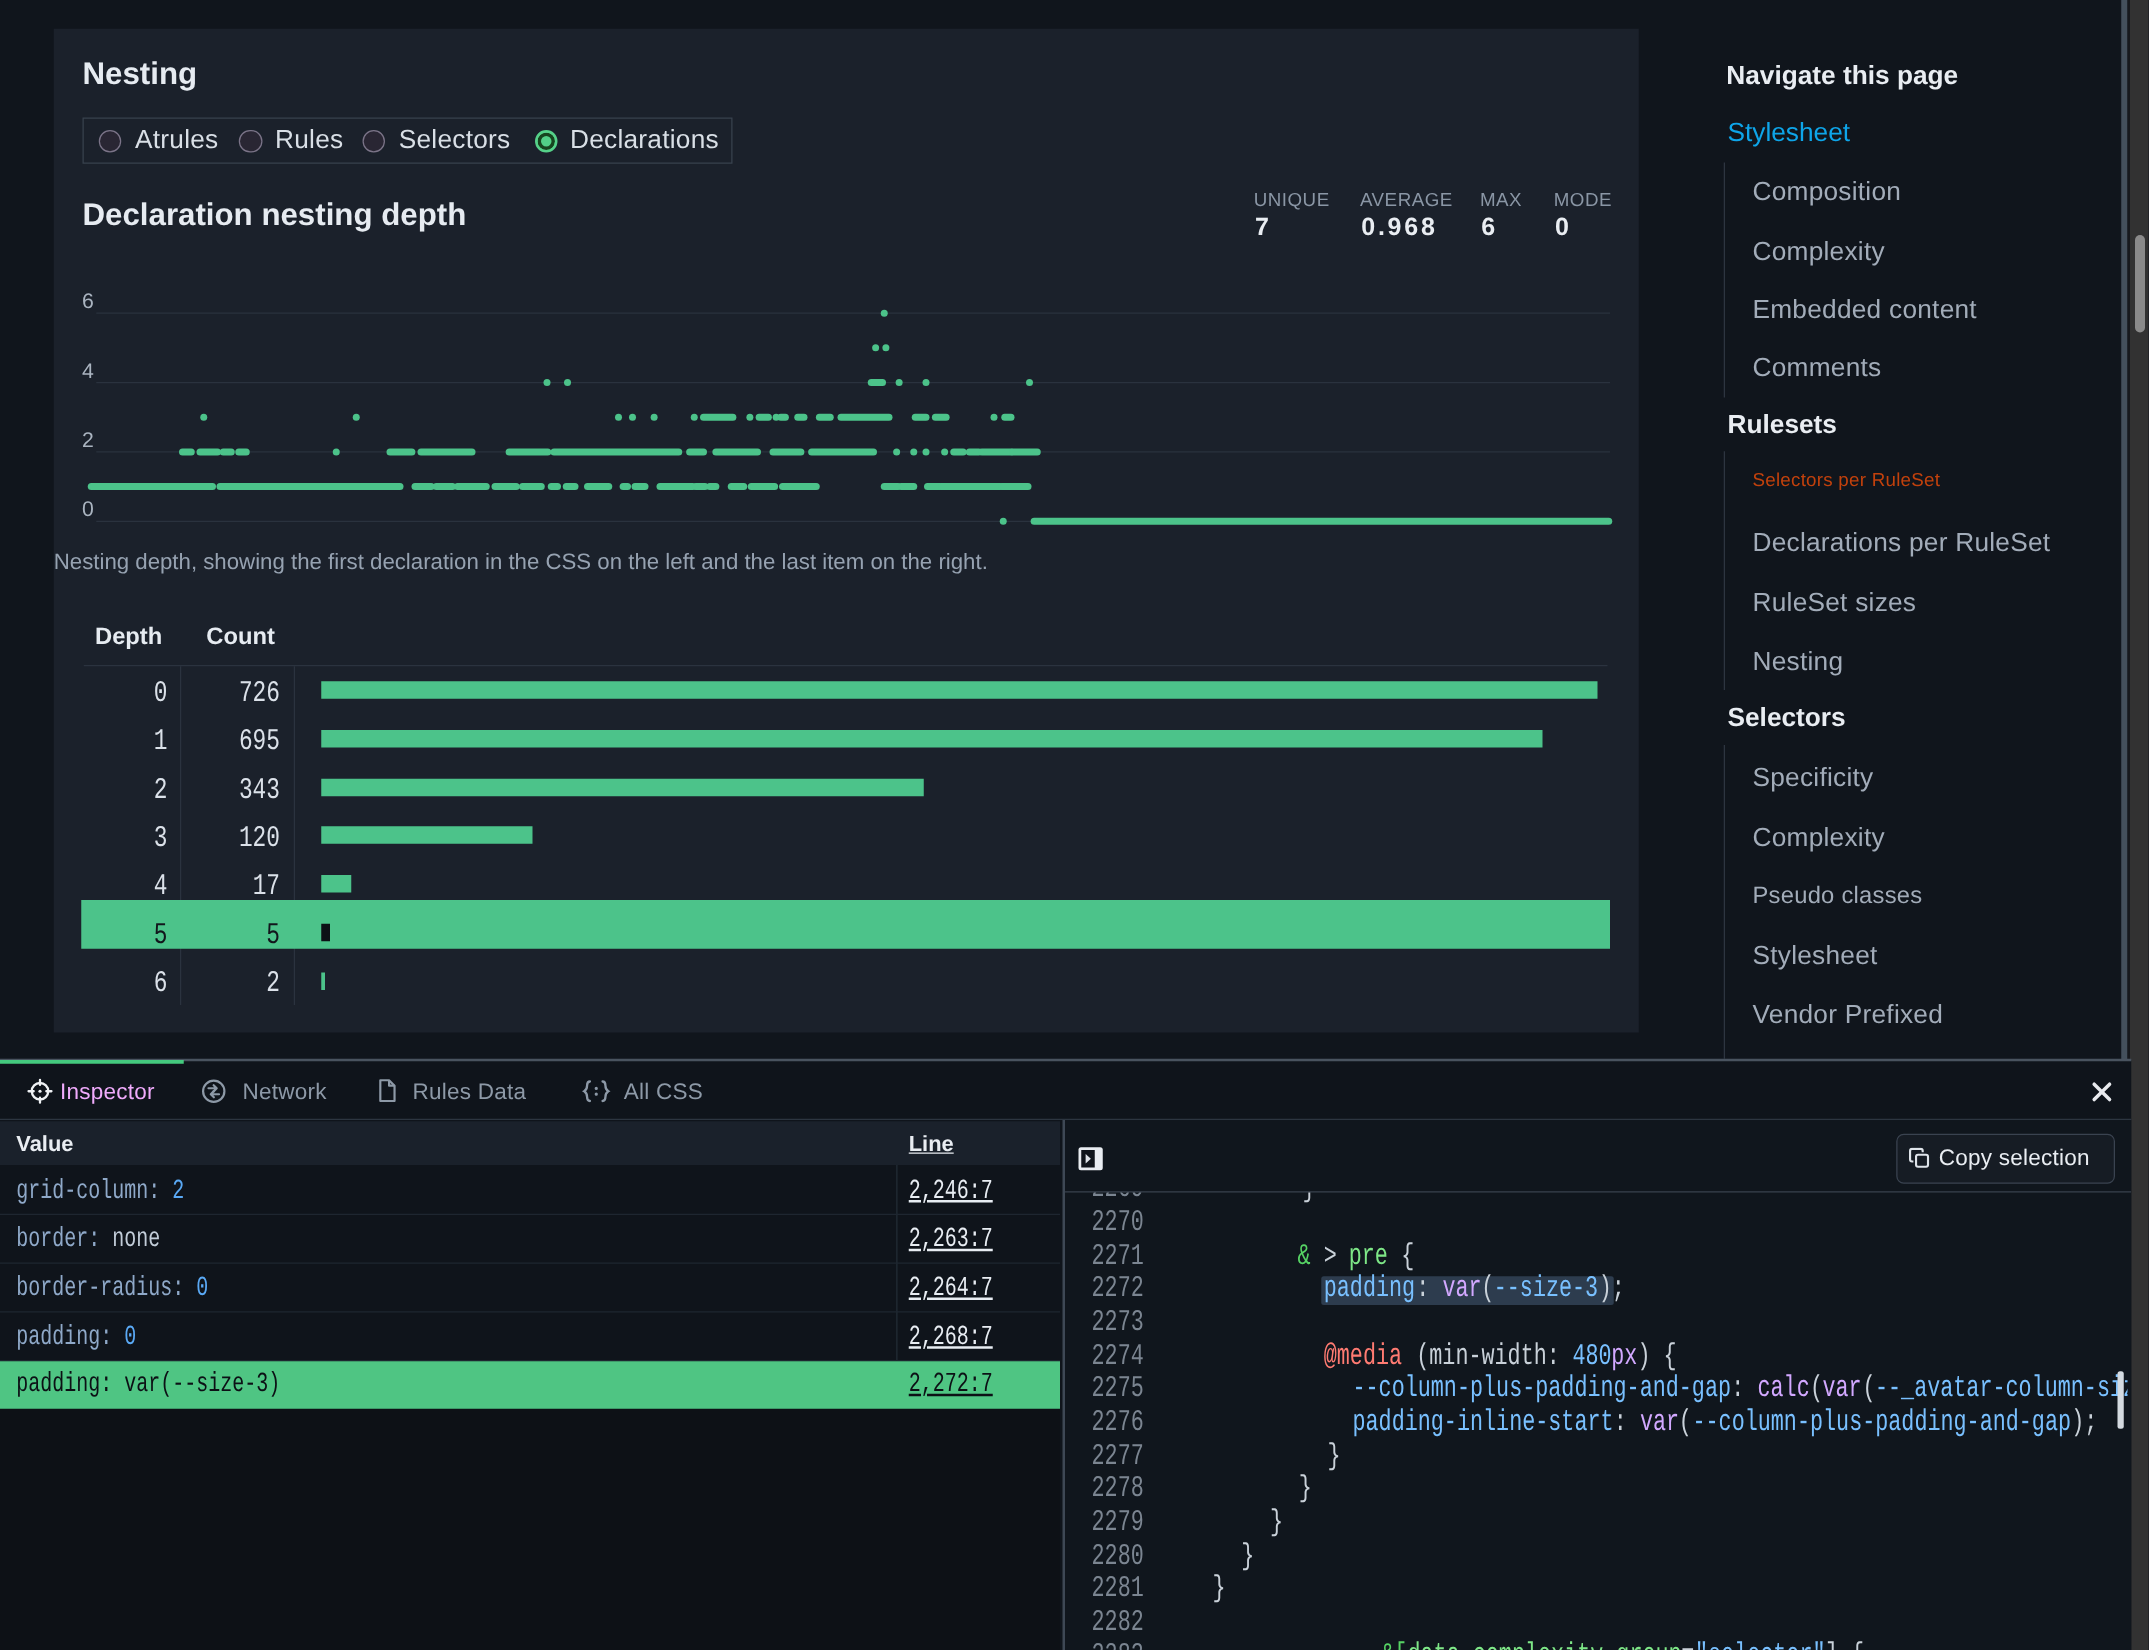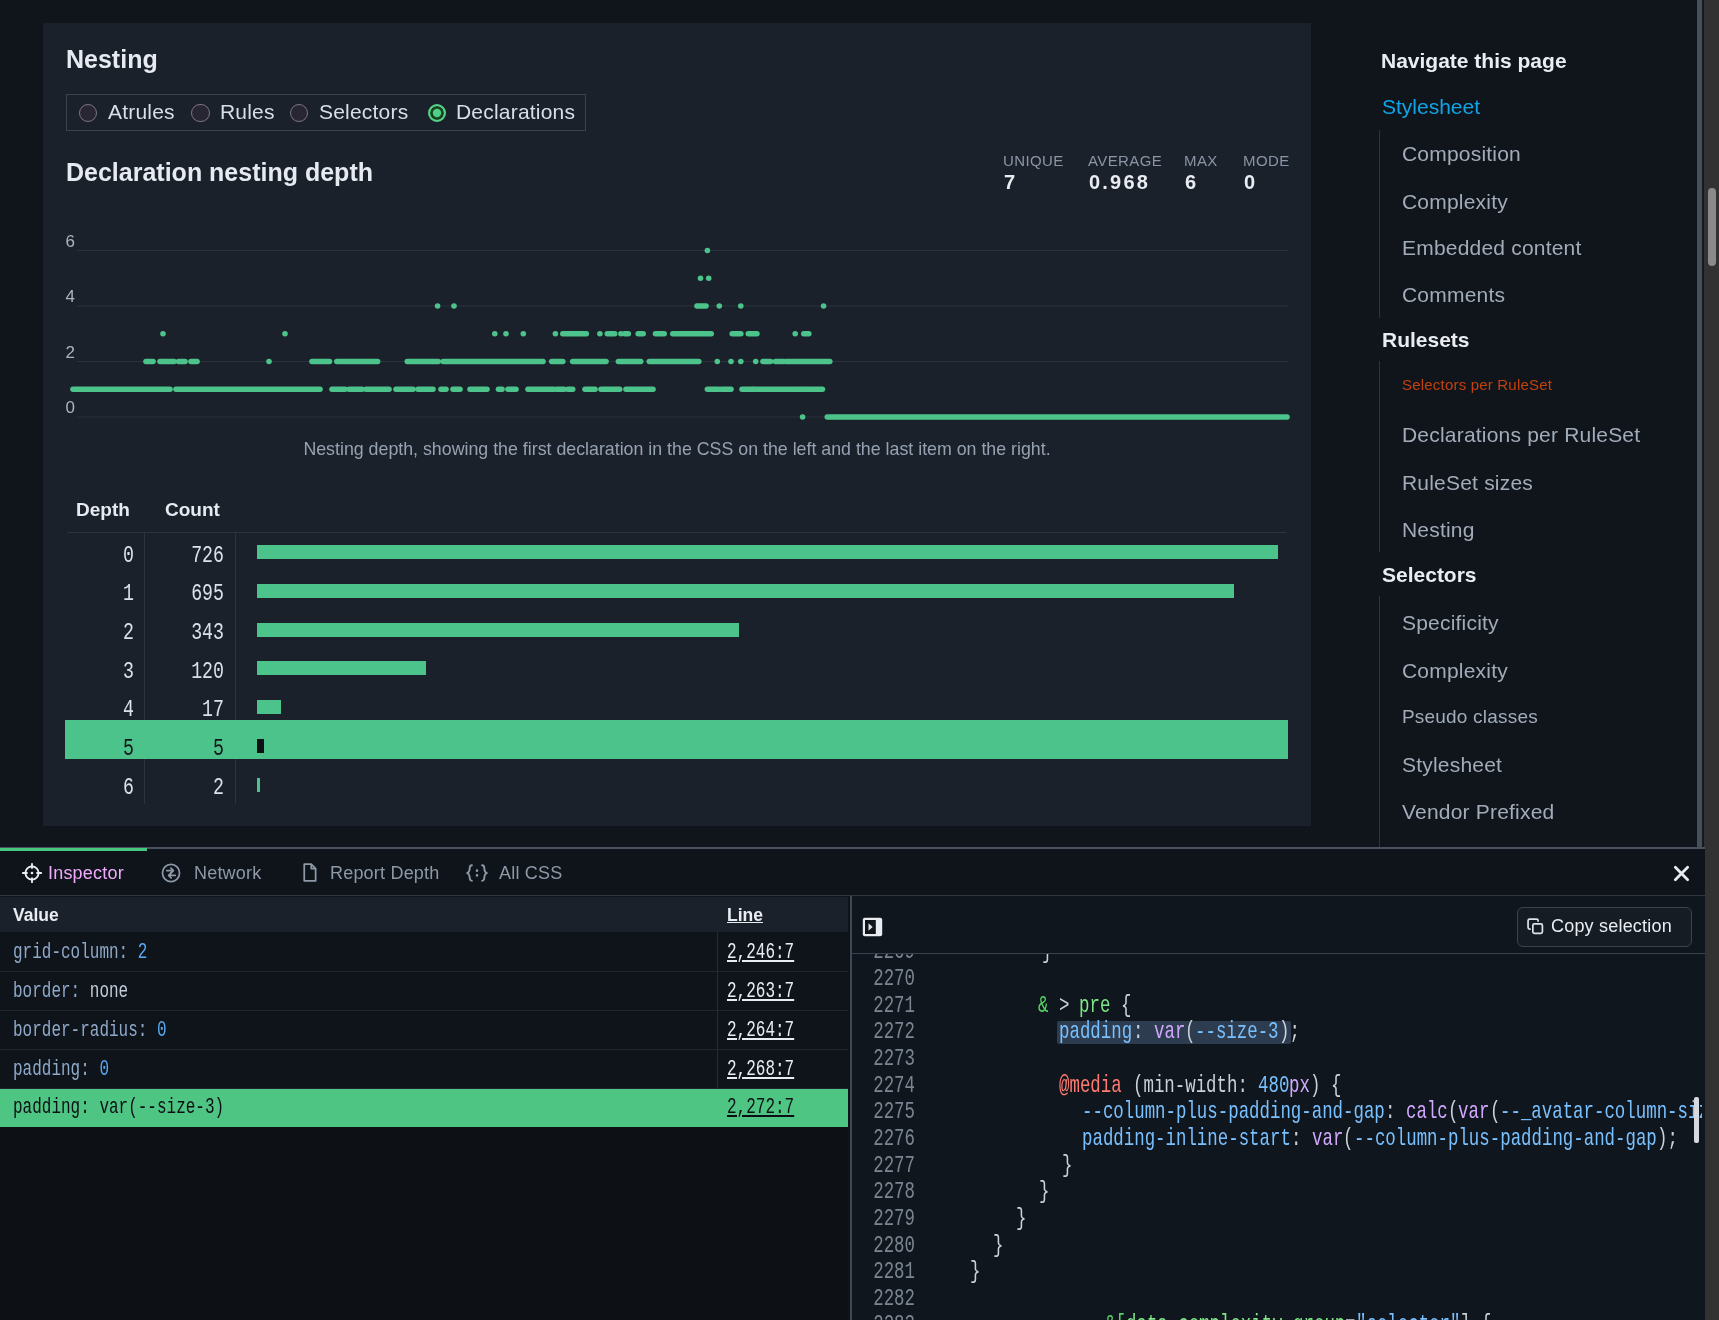--- a/index.html
+++ b/index.html
@@ -105,21 +105,21 @@
       <line x1="654.0" y1="81.00" x2="663.0" y2="81.00" stroke="#4cc38a" stroke-width="5.6" stroke-linecap="round"></line>
       <circle cx="676.3" cy="81.00" r="2.8" fill="#4cc38a"></circle>
       <circle cx="697.8" cy="81.00" r="2.8" fill="#4cc38a"></circle>
       <circle cx="780.6" cy="81.00" r="2.8" fill="#4cc38a"></circle>
       <circle cx="657.5" cy="53.25" r="2.8" fill="#4cc38a"></circle>
       <circle cx="665.7" cy="53.25" r="2.8" fill="#4cc38a"></circle>
       <circle cx="664.4" cy="25.50" r="2.8" fill="#4cc38a"></circle>
       <circle cx="759.6" cy="192.00" r="2.8" fill="#4cc38a"></circle>
       <line x1="784.3" y1="192.00" x2="1244.0" y2="192.00" stroke="#4cc38a" stroke-width="5.6" stroke-linecap="round"></line>
     </svg>
-  <div style="position:absolute;left:43px;top:439px;width:1268px;text-align:center;font-size:17.8px;color:#96a2b1">Nesting depth, showing the first declaration in the CSS on the left and the last item on the right.</div>
+  <div style="position:absolute;left:43px;top:439px;width:1268px;text-align:left;font-size:17.8px;color:#96a2b1">Nesting depth, showing the first declaration in the CSS on the left and the last item on the right.</div>
 
   <div style="position:absolute;left:76px;top:499px;font-size:19px;font-weight:700;color:#e6ebf1">Depth</div>
   <div style="position:absolute;left:165px;top:499px;font-size:19px;font-weight:700;color:#e6ebf1">Count</div>
   <div style="position:absolute;left:67px;top:532px;width:1219px;height:1px;background:#2b333f"></div>
   <div style="position:absolute;left:144px;top:533px;width:1px;height:271px;background:#2b333f"></div>
   <div style="position:absolute;left:235px;top:533px;width:1px;height:271px;background:#2b333f"></div>
   <div class="mono" style="position:absolute;left:48px;top:536.5px;width:86px;height:38.7px;line-height:38.7px;text-align:right;font-size:24px;color:#dbe1e9;transform:scaleX(.76);transform-origin:100% 50%">0</div>
     <div class="mono" style="position:absolute;left:100px;top:536.5px;width:124px;height:38.7px;line-height:38.7px;text-align:right;font-size:24px;color:#dbe1e9;transform:scaleX(.76);transform-origin:100% 50%">726</div>
     <div style="position:absolute;left:257px;top:545.3px;width:1021.0px;height:14px;background:#4cc38a"></div>
     <div class="mono" style="position:absolute;left:48px;top:575.2px;width:86px;height:38.7px;line-height:38.7px;text-align:right;font-size:24px;color:#dbe1e9;transform:scaleX(.76);transform-origin:100% 50%">1</div>
@@ -182,21 +182,21 @@
   <div style="position:absolute;left:160px;top:862px"><svg width="22" height="22" viewBox="0 0 24 24" fill="none" stroke="#8d99a7" stroke-width="1.9" stroke-linecap="round" stroke-linejoin="round">
         <circle cx="12" cy="12" r="9.3"></circle>
         <path d="M7.4 9.4h7M11.9 6.7l2.7 2.7-2.7 2.7"></path>
         <path d="M16.6 14.6h-7M12.1 11.9l-2.7 2.7 2.7 2.7"></path>
       </svg></div>
   <div style="position:absolute;left:194px;top:863px;font-size:18px;letter-spacing:.2px;color:#8d99a7">Network</div>
   <div style="position:absolute;left:299px;top:862px"><svg width="21" height="21" viewBox="0 0 24 24" fill="none" stroke="#8d99a7" stroke-width="2" stroke-linejoin="round">
         <path d="M6 2.5h8l5 5V21.5H6z"></path>
         <path d="M14 2.5v5h5"></path>
       </svg></div>
-  <div style="position:absolute;left:330px;top:863px;font-size:18px;letter-spacing:.2px;color:#8d99a7">Report Depth</div>
+  <div style="position:absolute;left:330px;top:863px;font-size:18px;letter-spacing:.2px;color:#8d99a7">Rules Data</div>
   <div style="position:absolute;left:465px;top:862px"><svg width="24" height="22" viewBox="0 0 26 24" fill="none" stroke="#8d99a7" stroke-width="2" stroke-linecap="round">
         <path d="M7.5 3.5c-2.5 0-2.5 2-2.5 3.5S5 10.5 2.5 12C5 13.5 5 15.5 5 17s0 3.5 2.5 3.5"></path>
         <path d="M18.5 3.5c2.5 0 2.5 2 2.5 3.5s0 3.5 2.5 5c-2.5 1.5-2.5 3.5-2.5 5s0 3.5-2.5 3.5"></path>
         <path d="M13 9.4v.2M13 14.4v.2" stroke-width="2.8"></path>
       </svg></div>
   <div style="position:absolute;left:499px;top:863px;font-size:18px;letter-spacing:.2px;color:#8d99a7">All CSS</div>
   <div style="position:absolute;left:1673px;top:865px"><svg width="17" height="17" viewBox="0 0 16 16" stroke="#e8eaee" stroke-width="2.6" stroke-linecap="round">
         <path d="M2.2 2.2l11.6 11.6M13.8 2.2L2.2 13.8"></path>
       </svg></div>
 

